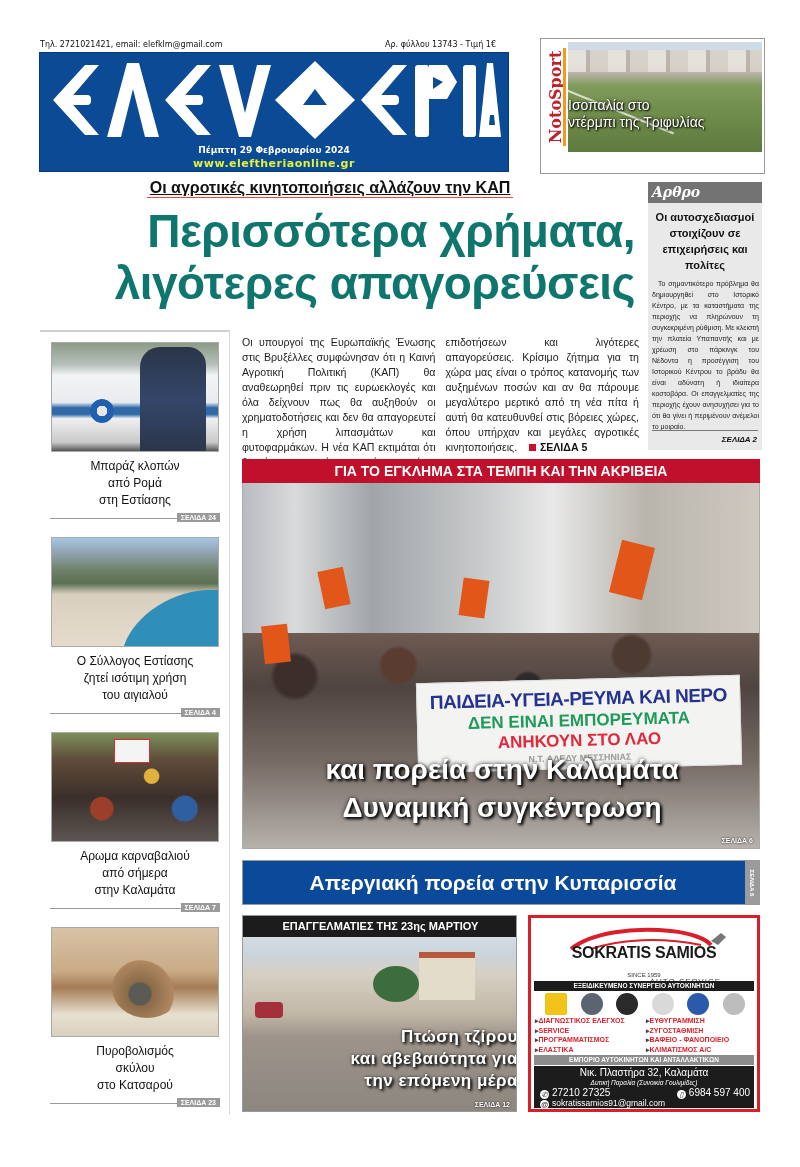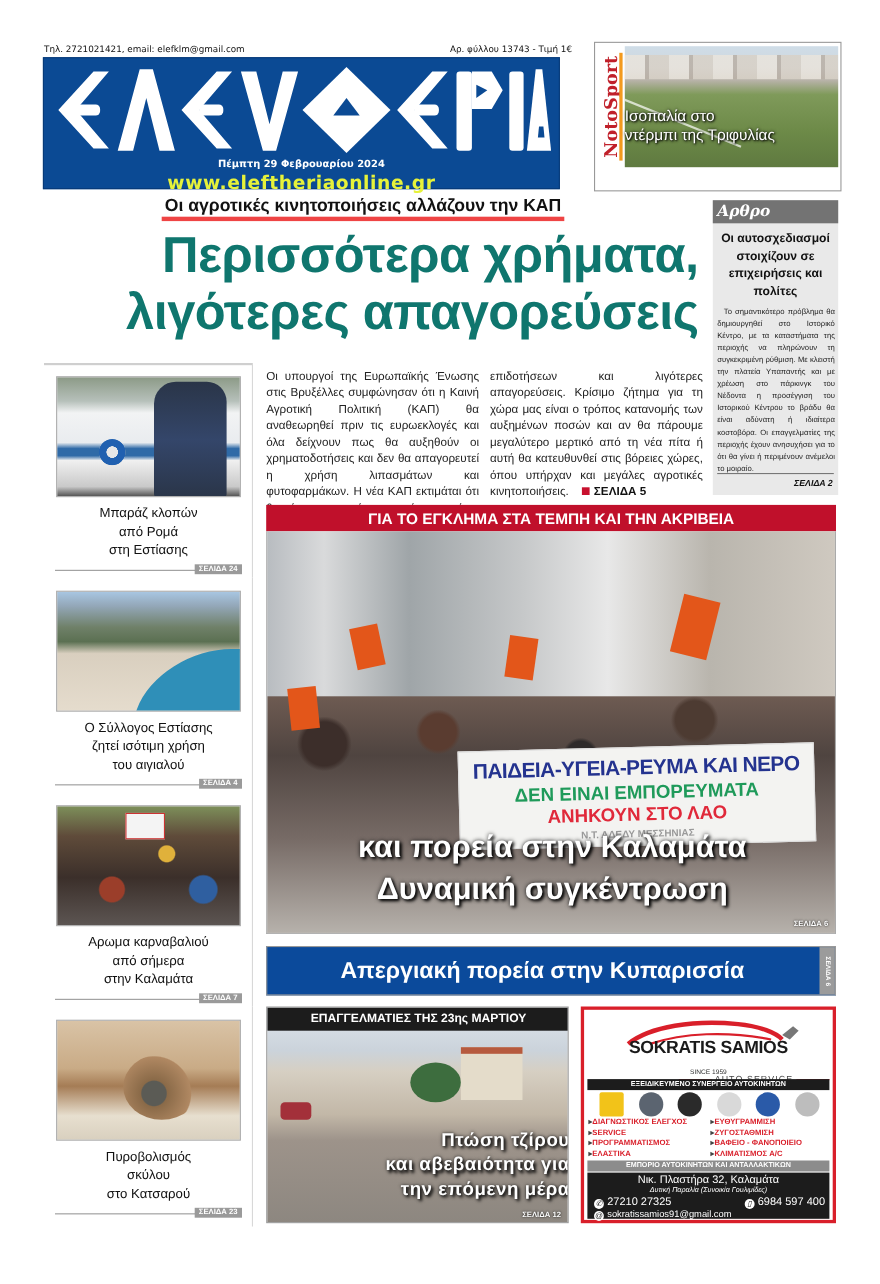--- a/index.html
+++ b/index.html
@@ -9,38 +9,38 @@
   .abs { position: absolute; }
 
   
   .meta { font-size: 8px; color: #111; top: 40px; font-family: "DejaVu Sans", sans-serif; }
 
   
   #masthead { left: 39px; top: 52px; width: 470px; height: 120px; background: #0b4a94; border: 1px solid #073a78; }
   #logo { position: absolute; left: 0; right: 0; top: 2px; height: 90px; display: flex; justify-content: center; align-items: center; }
   #logo svg { width: 455px; height: 86px; }
   #masthead .date { position: absolute; left: 0; right: 0; top: 92px; text-align: center; color: #fff; font-size: 9px; font-weight: bold; font-family: "DejaVu Sans", sans-serif; }
-  #masthead .url { position: absolute; left: 0; right: 0; top: 104px; text-align: center; color: #e6f23a; font-size: 17px; font-weight: bold; font-family: "DejaVu Sans", sans-serif; letter-spacing: 0.5px; }
+  #masthead .url { position: absolute; left: 0; right: 0; top: 104px; text-align: center; color: #e6f23a; font-size: 11px; font-weight: bold; font-family: "DejaVu Sans", sans-serif; letter-spacing: 0.5px; }
 
   
   #sport { left: 540px; top: 38px; width: 225px; height: 136px; border: 1px solid #999; background: #fff; }
   #sport .vert { position: absolute; left: 3px; top: 3px; width: 22px; height: 110px; background: #fff; }
   #sport .vert span { position: absolute; left: 50%; top: 50%; transform: translate(-50%,-50%) rotate(-90deg); white-space: nowrap; font-family: "DejaVu Serif", serif; font-weight: bold; font-size: 16px; color: #c0202a; }
   #sport .vert .bar { position: absolute; right: 0; top: 6px; width: 3px; height: 98px; background: #f39a1e; }
   #sport .photo { position: absolute; left: 27px; top: 3px; width: 194px; height: 110px; background: linear-gradient(180deg, #cfdde8 0%, #cfd6dc 18%, #b9b3aa 28%, #7f9a5a 40%, #6d8a48 70%, #5f7a40 100%); overflow: hidden; }
   #sport .photo .b1 { position: absolute; left: 0; top: 8px; width: 194px; height: 22px; background: repeating-linear-gradient(90deg, #e9e4dc 0 18px, #b9b0a6 18px 22px, #d8d1c7 22px 40px); opacity: .85; }
   #sport .photo .line { position: absolute; left: -10px; top: 68px; width: 120px; height: 2px; background: rgba(255,255,255,.7); transform: rotate(22deg); }
   #sport .headline { position: absolute; left: 27px; top: 58px; width: 194px; text-align: left; color: #fff; font-size: 14px; line-height: 17px; text-shadow: 1px 1px 2px #000, 0 0 3px #000; }
   #sport .strip { position: absolute; left: 3px; top: 114px; width: 218px; height: 18px; background: #1b1b1b; }
   #sport .strip .badge { position: absolute; left: 3px; top: 2px; width: 14px; height: 14px; border-radius: 50%; background: #d8d8d8; color: #111; font-size: 4px; text-align: center; line-height: 7px; font-weight: bold; }
   #sport .strip .txt { position: absolute; left: 22px; top: 3px; color: #fff; font-size: 10px; font-style: italic; font-weight: bold; white-space: nowrap; }
 
   
   #kicker { left: 120px; top: 179px; width: 420px; text-align: center; font-size: 16px; font-weight: bold; color: #111; }
-  #kicker span { border-bottom: 4px solid #ef4444; padding: 0 3px 1px; }
+  #kicker span { border-bottom: 1px solid #ef4444; padding: 0 3px 1px; text-decoration: underline; }
   #headline { left: 40px; top: 205px; width: 595px; text-align: right; font-size: 46px; line-height: 52px; font-weight: bold; letter-spacing: -0.5px; color: #0f766e; }
 
   
   #article { left: 648px; top: 182px; width: 114px; height: 268px; background: #e9e9e9; }
   #article .hdr { position: absolute; left: 0; top: 0; width: 114px; height: 21px; background: #737373; color: #fff; font-family: "DejaVu Serif", serif; font-style: italic; font-weight: bold; font-size: 14px; padding-left: 4px; line-height: 21px; }
   #article .ttl { position: absolute; left: 3px; top: 27px; width: 108px; text-align: center; font-size: 11px; line-height: 16px; font-weight: bold; }
   #article .body { position: absolute; left: 4px; top: 96px; width: 107px; font-size: 7px; line-height: 11px; text-align: justify; text-indent: 6px; color: #222; }
   #article .rule { position: absolute; left: 4px; top: 248px; width: 106px; height: 1px; background: #777; }
   #article .page { position: absolute; right: 5px; top: 253px; font-size: 8px; font-weight: bold; font-style: italic; }
 
@@ -125,21 +125,21 @@
   #ad .addr { position: absolute; left: 0; top: 1px; width: 220px; text-align: center; font-size: 10px; }
   #ad .area { position: absolute; left: 0; top: 13px; width: 220px; text-align: center; font-size: 6.5px; font-style: italic; }
   #ad .phones { position: absolute; left: 6px; top: 21px; width: 210px; display: flex; justify-content: space-between; font-size: 10px; }
   #ad .email { position: absolute; left: 6px; top: 32px; font-size: 8.5px; }
   #ad .ico { display: inline-block; width: 9px; height: 9px; border-radius: 50%; background: #fff; color: #1c1c1c; font-size: 7px; line-height: 9px; text-align: center; margin-right: 3px; vertical-align: -1px; }
 </style>
 </head>
 <body>
 
 <div class="abs meta" style="left:40px;">Τηλ. 2721021421, email: elefklm@gmail.com</div>
-<div class="abs meta" style="right:280px;">Αρ. φύλλου 13743 - Τιμή 1€</div>
+<div class="abs meta" style="right:304px;">Αρ. φύλλου 13743 - Τιμή 1€</div>
 
 <div id="masthead" class="abs">
   <div id="logo" aria-label="">
     <svg viewBox="0 0 455 86">
       <g fill="#ffffff">
 
         <polygon points="38,8 52,8 22,43 52,78 38,78 6,43"></polygon>
         <rect x="22" y="38" width="22" height="10" rx="4"></rect>
 
         <polygon points="80,6 92,6 112,80 98,80 86,32 74,80 60,80"></polygon>

